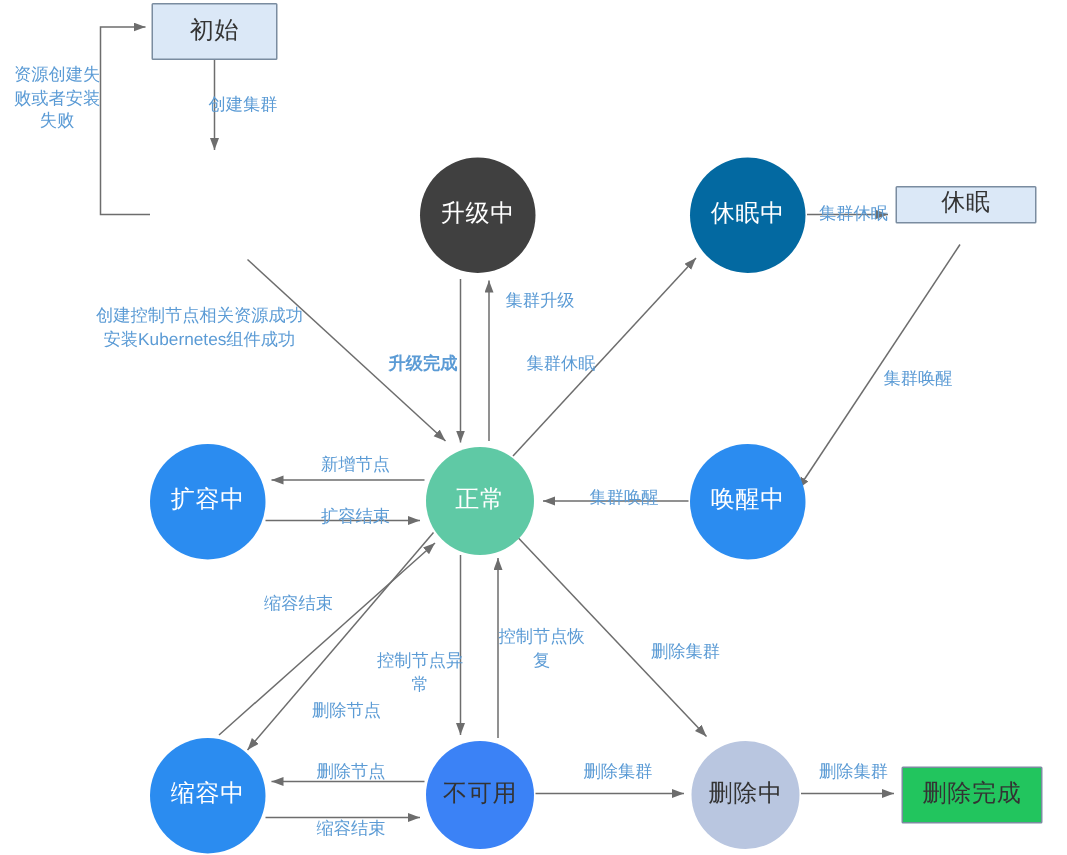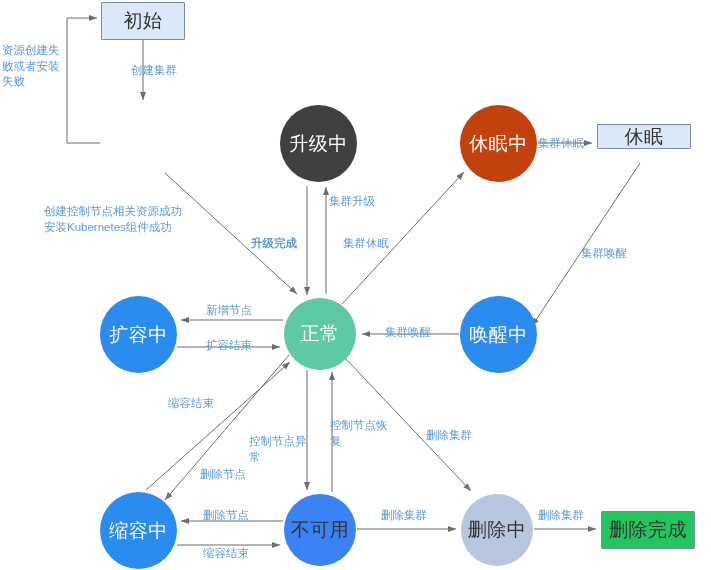--- a/index.html
+++ b/index.html
@@ -35,30 +35,30 @@
     line-height: 1.15;
   }
   .node.circle {
     border-radius: 50%;
   }
   .node.rect {
     border: 1px solid #7a8ca0;
     border-radius: 1px;
   }
   .node-label {
-    font-size: 19px;
+    font-size: 16px;
     letter-spacing: 0.5px;
     white-space: nowrap;
   }
   .edge-label {
     position: absolute;
     color: #5b9bd5;
     font-size: 11.5px;
     line-height: 1.35;
-    text-align: left;
+    text-align: center;
     white-space: pre-line;
     background: transparent;
   }
 </style>
 </head>
 <body>
 
 <div id="canvas">
 
   <svg class="edges" viewBox="0 0 711 570">
@@ -113,21 +113,21 @@
 
   <div class="node rect" style="left:101px; top:2px; width:84px; height:38px; background:#dbe8f7;">
     <span class="node-label" style="color:#333333;">初始</span>
   </div>
 
 
   <div class="node circle" style="left:280px; top:105px; width:77px; height:77px; background:#404040;align-items:center;">
     <span class="node-label" style="color:#ffffff;">升级中</span>
   </div>
 
-  <div class="node circle" style="left:460px; top:105px; width:77px; height:77px; background:#c2410c;">
+  <div class="node circle" style="left:460px; top:105px; width:77px; height:77px; background:#0369a1;">
     <span class="node-label" style="color:#ffffff;">休眠中</span>
   </div>
 
   <div class="node rect" style="left:597px; top:124px; width:94px; height:25px; background:#dbe8f7;">
     <span class="node-label" style="color:#333333;">休眠</span>
   </div>
 
   <div class="node circle" style="left:100px; top:296px; width:77px; height:77px; background:#2b8cf0;">
     <span class="node-label" style="color:#ffffff;">扩容中</span>
   </div>

